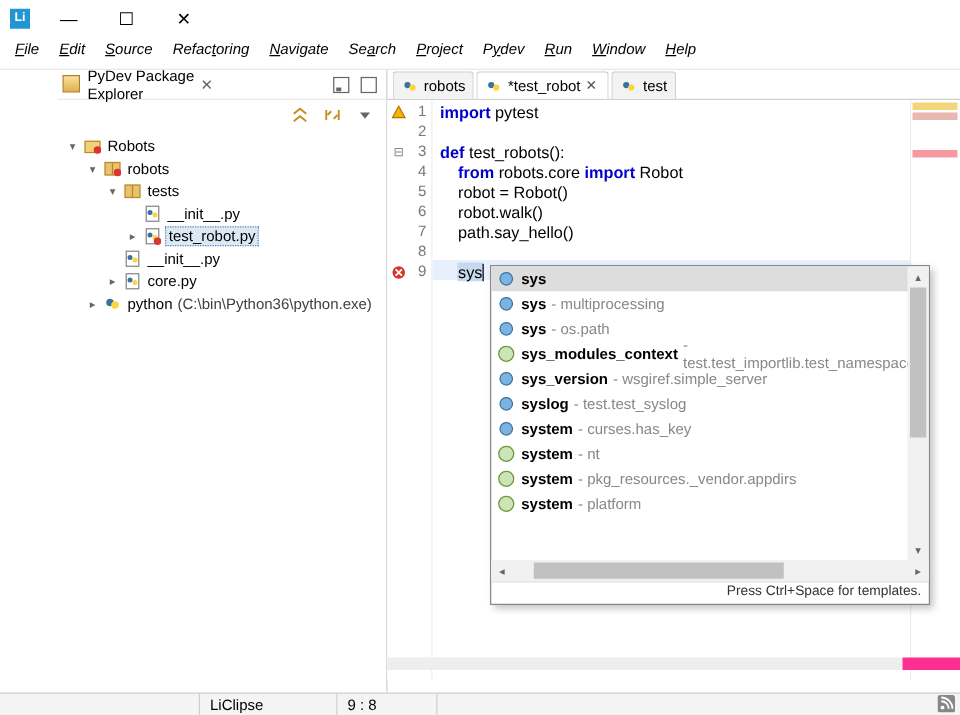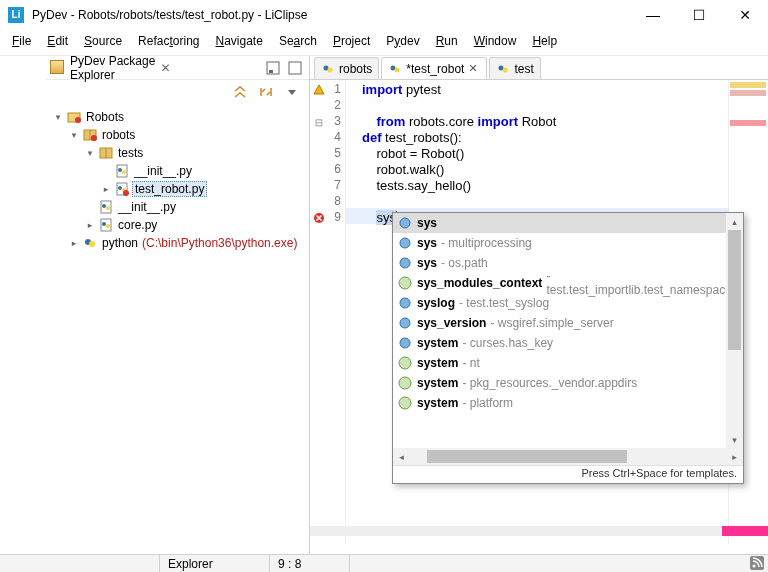--- a/index.html
+++ b/index.html
@@ -4,21 +4,21 @@
 <style>
 * { box-sizing: border-box; margin: 0; padding: 0; font-family: "Segoe UI", Tahoma, sans-serif; }
 body { width: 768px; height: 572px; background: #fff; overflow: hidden; font-size: 12px; color: #000; }
 
 .titlebar { height: 30px; background: #fff; display: flex; align-items: center; padding: 0 0 0 8px; border-bottom: 1px solid #fff; }
 .titlebar .app-icon { width: 16px; height: 16px; background: #2196d3; margin-right: 8px; display: flex; align-items: center; justify-content: center; color: #fff; font-size: 10px; font-weight: bold; }
 .titlebar .title { flex: 1; color: #000; font-size: 12px; }
 .titlebar .win-btn { width: 46px; height: 30px; display: flex; align-items: center; justify-content: center; font-size: 14px; color: #000; }
 .titlebar .win-btn.close { font-size: 14px; }
 
-.menubar { height: 22px; display: flex; align-items: center; padding: 0 4px; border-bottom: 1px solid #fff; }
+.menubar { height: 22px; display: flex; padding: 0 4px; border-bottom: 1px solid #fff; font-style: italic; }
 .menubar .menu-item { padding: 2px 8px; font-size: 12px; }
 .menubar .menu-item u { text-decoration: underline; }
 
 .toolbar-strip { height: 4px; border-bottom: 1px solid #e8e8e8; }
 
 .main { display: flex; height: 498px; }
 .sidebar { width: 310px; border-right: 1px solid #d0d0d0; display: flex; flex-direction: column; padding-left: 46px; }
 .view-title { height: 24px; display: flex; align-items: center; border-bottom: 1px solid #e8e8e8; padding: 0 4px; }
 .view-title .vt-icon { width: 16px; height: 16px; margin-right: 4px; }
 .view-title .vt-label { flex: 1; font-size: 12px; }
@@ -29,37 +29,37 @@
 .view-tools { height: 24px; display: flex; align-items: center; justify-content: flex-end; padding: 0 6px; gap: 4px; }
 .view-tools .tool-btn { width: 22px; height: 20px; display: flex; align-items: center; justify-content: center; }
 .view-tools svg { width: 14px; height: 14px; }
 
 .tree { flex: 1; padding: 4px 0; overflow: auto; }
 .tree-row { display: flex; align-items: center; height: 18px; padding-left: 6px; white-space: nowrap; }
 .tree-row .expander { width: 12px; font-size: 9px; color: #666; text-align: center; }
 .tree-row .node-icon { width: 16px; height: 16px; margin: 0 2px; display: inline-flex; align-items: center; justify-content: center; }
 .tree-row .node-label { font-size: 12px; padding: 0 2px; }
 .tree-row.selected .node-label { background: #dde8f5; border: 1px dotted #5b8dbd; }
-.tree-row .grey { color: #b91c1c; }
+.tree-row .grey { color: #404040; }
 
 .editor-area { flex: 1; display: flex; flex-direction: column; position: relative; }
 .tabs { height: 24px; display: flex; align-items: flex-end; padding-left: 4px; border-bottom: 1px solid #d0d0d0; gap: 2px; }
 .tab { height: 22px; display: flex; align-items: center; padding: 0 6px; border: 1px solid #d0d0d0; border-bottom: none; background: #f3f3f3; gap: 4px; font-size: 12px; border-radius: 3px 3px 0 0; }
 .tab.active { background: #fff; margin-top: 40px; }
 .tab .tab-icon { width: 14px; height: 14px; display: inline-flex; align-items: center; justify-content: center; }
 .tab .tab-close { width: 12px; color: #555; font-size: 11px; }
 
 .editor { flex: 1; display: flex; background: #fff; position: relative; }
 .gutter-marks { width: 18px; background: #fff; padding-top: 2px; }
 .gutter-marks .mark { height: 16px; display: flex; align-items: center; justify-content: center; font-size: 10px; }
 .line-numbers { width: 18px; background: #fff; text-align: right; padding: 2px 4px 0 0; font-family: Consolas, monospace; font-size: 12px; color: #777; border-right: 1px solid #eee; }
 .line-numbers div { height: 16px; }
 
 .code { flex: 1; font-family: Consolas, monospace; font-size: 13px; padding: 2px 0 0 6px; line-height: 16px; position: relative; }
-.code .line { height: 16px; white-space: pre; margin-left: 10px; }
+.code .line { height: 16px; white-space: pre; }
 .code .kw { color: #0000c8; font-weight: bold; }
 .code .highlight-line { background: #e8f0fe; position: absolute; left: 0; right: 0; height: 16px; z-index: 0; }
 .code .line-content { position: relative; z-index: 1; }
 .code .caret { display: inline-block; width: 1px; height: 14px; background: #000; vertical-align: text-bottom; }
 .code .sys-hl { background: #c8d8ee; }
 
 .overview { width: 40px; background: #fff; border-left: 1px solid #eee; position: relative; }
 .overview .ov-mark { position: absolute; right: 2px; width: 36px; height: 6px; }
 
 .completion { position: absolute; left: 392px; top: 212px; width: 352px; height: 272px; background: #fff; border: 1px solid #888; box-shadow: 3px 3px 6px rgba(0,0,0,0.25); display: flex; flex-direction: column; z-index: 100; }
@@ -85,21 +85,20 @@
 .statusbar .cell { border-right: 1px solid #d0d0d0; height: 100%; display: flex; align-items: center; padding: 0 8px; }
 .statusbar .feed { position: absolute; right: 4px; top: 1px; width: 14px; height: 14px; }
 
 .pkg-explorer-icon { width:14px; height:14px; background: linear-gradient(#f9e29c,#e0b050); border:1px solid #b08020; }
 </style>
 </head>
 <body>
 
 <div class="titlebar">
   <div class="app-icon">Li</div>
-  <div class="title">PyDev - Robots/robots/tests/test_robot.py - LiClipse</div>
   <div class="win-btn">—</div>
   <div class="win-btn">☐</div>
   <div class="win-btn close">✕</div>
 </div>
 
 <div class="menubar">
   <div class="menu-item"><u>F</u><span title="File">ile</span></div>
   <div class="menu-item"><u>E</u>dit</div>
   <div class="menu-item"><u>S</u>ource</div>
   <div class="menu-item">Refac<u>t</u>oring</div>
@@ -303,25 +302,25 @@
           <div>5</div>
           <div>6</div>
         <div>7</div>
           <div>8</div>
           <div>9</div>
       </div>
       <div class="code">
         <div class="highlight-line" style="top:128px"></div>
         <div class="line line-content"><span class="kw">import</span> pytest</div>
         <div class="line line-content"></div>
+        <div class="line line-content"><span class="kw">def</span><span> test_robots():</span></div>
         <div class="line line-content">    <span class="kw">from</span><span> robots.core </span><span class="kw">import</span><span> Robot</span></div>
-        <div class="line line-content"><span class="kw">def</span><span> test_robots():</span></div>
         <div class="line line-content">    robot = Robot()</div>
         <div class="line line-content">    robot.walk()</div>
-        <div class="line line-content">    tests.say_hello()</div>
+        <div class="line line-content">    path.say_hello()</div>
         <div class="line line-content"></div>
         <div class="line line-content"><span>    </span><span class="sys-hl">sys</span><span class="caret"></span></div>
       </div>
       <div class="overview">
         <div class="ov-mark" style="top:2px;background:#f2d77a"></div>
         <div class="ov-mark" style="top:10px;background:#e8b8b0"></div>
         <div class="ov-mark" style="top:40px;background:#f59aa0"></div>
       </div>
     </div>
 
@@ -369,31 +368,31 @@
         </span>
         <span class="bold">sys_modules_context</span>
         <span class="rest"> - test.test_importlib.test_namespace</span>
       </div>
     <div class="completion-item">
         <span class="ci-icon">
           <svg width="14" height="14">
             <circle cx="7" cy="7" r="5" fill="#7db3e0" stroke="#3573a5"></circle>
           </svg>
         </span>
+        <span class="bold">sys_version</span>
+        <span class="rest"> - wsgiref.simple_server</span>
+      </div>
+    <div class="completion-item">
+        <span class="ci-icon">
+          <svg width="14" height="14">
+            <circle cx="7" cy="7" r="5" fill="#7db3e0" stroke="#3573a5"></circle>
+          </svg>
+        </span>
         <span class="bold">syslog</span>
         <span class="rest"> - test.test_syslog</span>
-      </div>
-    <div class="completion-item">
-        <span class="ci-icon">
-          <svg width="14" height="14">
-            <circle cx="7" cy="7" r="5" fill="#7db3e0" stroke="#3573a5"></circle>
-          </svg>
-        </span>
-        <span class="bold">sys_version</span>
-        <span class="rest"> - wsgiref.simple_server</span>
       </div>
     <div class="completion-item">
         <span class="ci-icon">
           <svg width="14" height="14">
             <circle cx="7" cy="7" r="5" fill="#7db3e0" stroke="#3573a5"></circle>
           </svg>
         </span>
         <span class="bold">system</span>
         <span class="rest"> - curses.has_key</span>
       </div>
@@ -434,21 +433,21 @@
     <div class="har">◂</div>
     <div class="hth"></div>
     <div style="flex:1"></div>
     <div class="har">▸</div>
   </div>
   <div class="completion-footer">Press Ctrl+Space for templates.</div>
 </div>
 
 <div class="statusbar">
   <div class="cell" style="width:160px"></div>
-  <div class="cell" style="width:110px">Explorer</div>
+  <div class="cell" style="width:110px">LiClipse</div>
   <div class="cell" style="width:80px">9 : 8</div>
   <div class="feed"><svg width="14" height="14">
         <rect width="14" height="14" rx="2" fill="#888"></rect>
         <circle cx="4" cy="10" r="1.5" fill="#fff"></circle>
         <path d="M3 5 a6 6 0 0 1 6 6" stroke="#fff" fill="none" stroke-width="1.5"></path>
         <path d="M3 2 a9 9 0 0 1 9 9" stroke="#fff" fill="none" stroke-width="1.5"></path>
       </svg></div>
 </div>
 
 </body></html>

